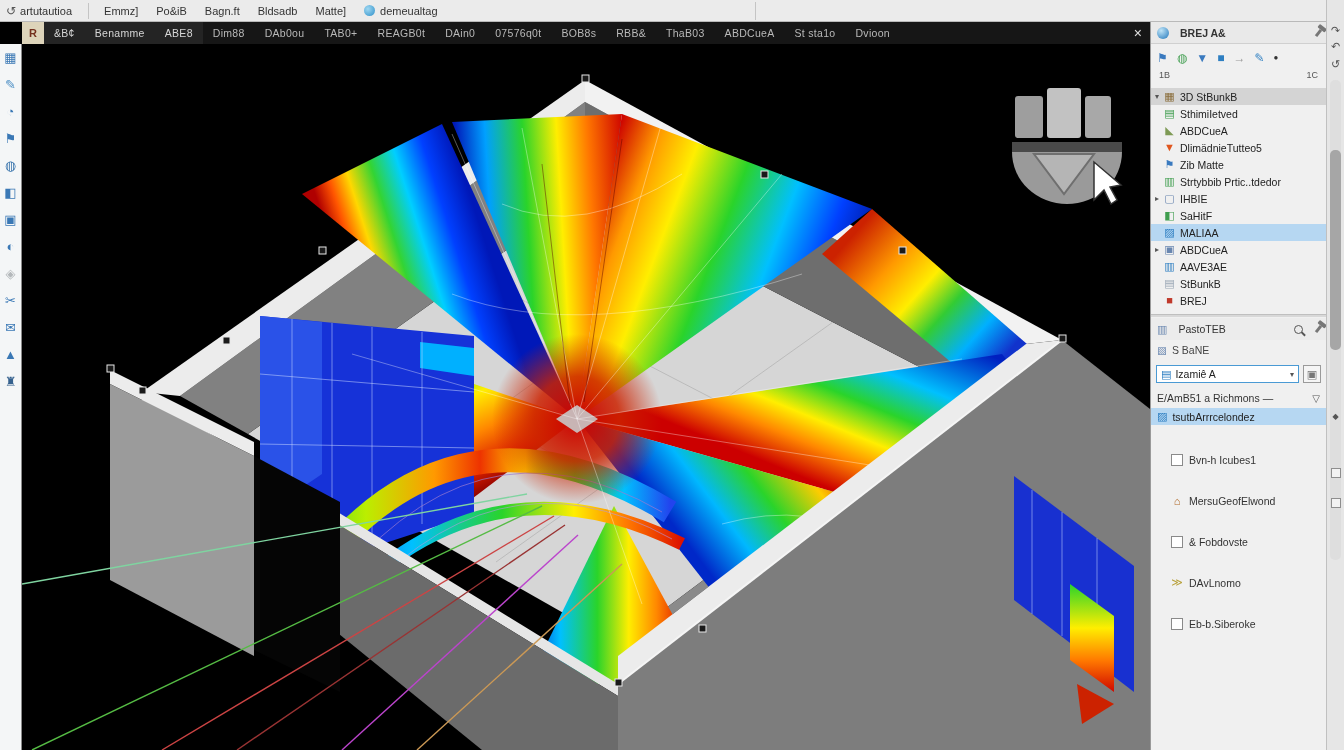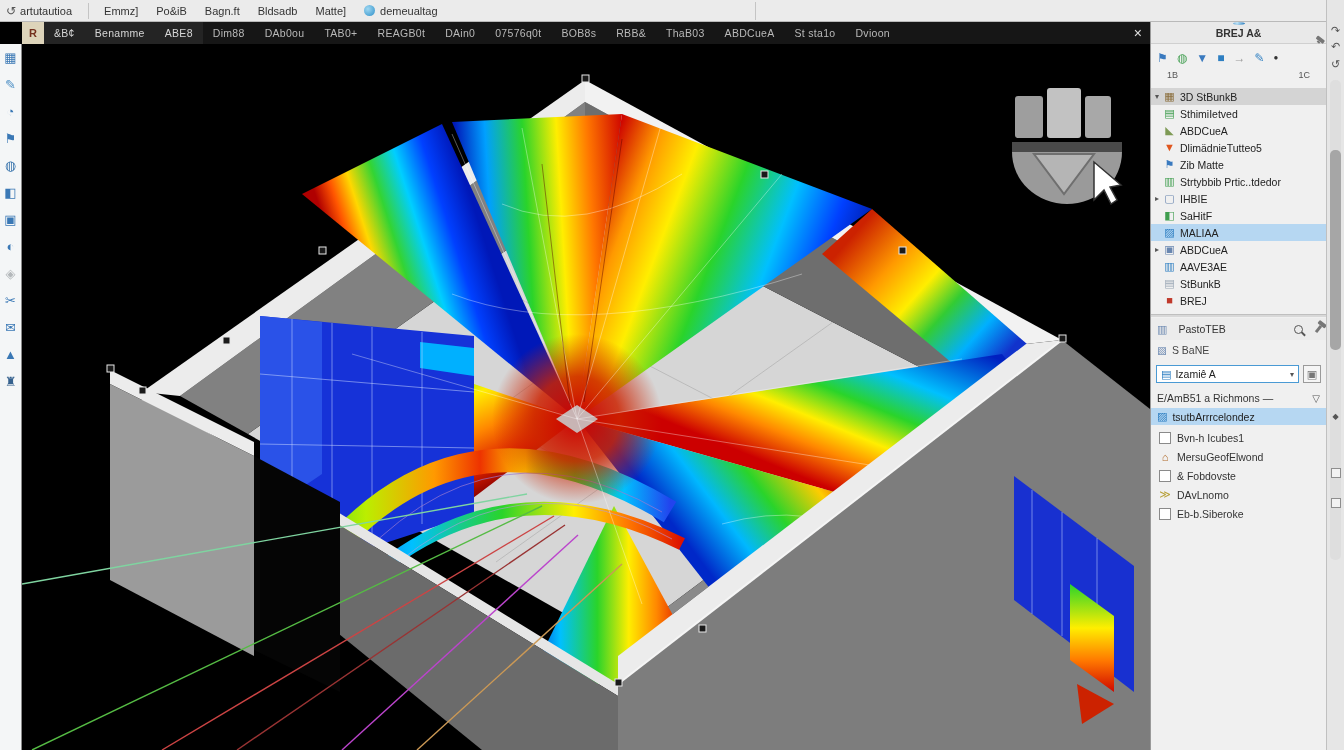--- a/index.html
+++ b/index.html
@@ -30,29 +30,29 @@
   .lt-icon:nth-child(9){color:#b4b8bb;}
   .lt-icon:nth-child(2){color:#4b8ec4;}
   .lt-icon:nth-child(5){color:#2f6da8;}
   .lt-icon:nth-child(13){color:#35618e;}
   
   .viewport{position:absolute;left:22px;top:44px;width:1128px;height:706px;background:#000;}
   
   .right-panel{position:absolute;left:1150px;top:22px;width:176px;height:728px;background:#f0f0f0;
                border-left:1px solid #9a9a9a;box-sizing:border-box;font-size:10.5px;color:#222;}
   .rp-header{position:absolute;left:0;top:0;width:100%;height:22px;background:#e9e9e9;border-bottom:1px solid #d0d0d0;
-             display:flex;align-items:center;gap:2px;padding:0 6px;box-sizing:border-box;flex-direction:column;}
+             display:flex;align-items:center;gap:11px;padding:0 6px;box-sizing:border-box;}
   .rp-sphere{width:12px;height:12px;border-radius:50%;background:radial-gradient(circle at 35% 30%,#bfe4f7,#2277bb);}
   .rp-title{font-weight:bold;color:#333;}
   .icon-pin{margin-left:auto;width:3px;height:8px;background:#777;position:relative;transform:rotate(38deg);}
   .icon-pin::before{content:"";position:absolute;top:-4px;left:-3px;width:9px;height:4px;background:#777;border-radius:1px;}
   .rp-toolbar{position:absolute;left:0;top:24px;width:100%;height:24px;display:flex;align-items:center;gap:9px;padding:0 6px;box-sizing:border-box;}
   .rp-tool{font-size:12px;line-height:18px;cursor:default;}
   .rp-mini{position:absolute;left:0;top:48px;width:100%;height:14px;display:flex;justify-content:space-between;
-           padding:0 16px;box-sizing:border-box;font-size:9px;color:#555;}
+           padding:0 8px;box-sizing:border-box;font-size:9px;color:#555;}
   .tree{position:absolute;left:0;top:66px;width:100%;}
   .tree-row{height:17px;display:flex;align-items:center;cursor:default;}
   .tree-row .arrow{width:12px;text-align:center;font-size:8px;color:#555;flex:none;}
   .tree-row .t-icon{width:13px;height:13px;font-size:11px;line-height:13px;text-align:center;flex:none;margin-right:4px;}
   .tree-row .t-label{white-space:nowrap;overflow:hidden;}
   .sel-gray{background:#d4d4d4;}
   .sel-blue{background:#b6d7f2;}
   .ic1{color:#8a6d3b}.ic2{color:#3f9d4e}.ic3{color:#7e9a55}.ic4{color:#e0561e}.ic5{color:#3a7abf}
   .ic6{color:#3f9d4e}.ic7{color:#6a87b0}.ic8{color:#3f9d4e}.ic9{color:#2e7fc2}.ic10{color:#6a87b0}
   .ic11{color:#2e7fc2}.ic12{color:#9aa7b5}.ic13{color:#c0392b}
@@ -72,21 +72,21 @@
   .combo .c-arrow{margin-left:auto;font-size:8px;color:#555;}
   .combo-side{width:18px;height:18px;border:1px solid #9a9a9a;background:#f5f5f5;display:flex;align-items:center;
               justify-content:center;font-size:11px;color:#777;box-sizing:border-box;}
   .rp-filterrow{position:absolute;left:0;top:368px;width:100%;height:16px;display:flex;align-items:center;
                 padding:0 6px;box-sizing:border-box;color:#333;}
   .rp-filterrow .funnel{margin-left:auto;font-size:10px;color:#555;}
   .rp-selrow{position:absolute;left:0;top:386px;width:100%;height:17px;display:flex;align-items:center;gap:5px;
              padding:0 6px;box-sizing:border-box;background:#b6d7f2;}
   .rp-selrow .s-icon{color:#2e7fc2;font-size:11px;}
   .rp-list{position:absolute;left:0;top:406px;width:100%;}
-  .rp-list-row{height:19px;display:flex;align-items:center;gap:6px;padding:0 8px;box-sizing:border-box;color:#333;}
+  .rp-list-row{height:19px;display:flex;align-items:center;gap:6px;padding:0 20px;box-sizing:border-box;color:#333;margin-top:22px;}
   .checkbox{width:10px;height:10px;border:1px solid #8a8a8a;background:#fff;flex:none;}
   .li-icon{width:12px;text-align:center;font-size:11px;flex:none;}
   .li-home{color:#b06a2a;} .li-arrows{color:#b8a13a;}
   
   .right-strip{position:absolute;left:1326px;top:0;width:18px;height:750px;background:#e6e6e6;border-left:1px solid #c0c0c0;box-sizing:border-box;}
   .rs-icon{position:absolute;left:0;width:17px;text-align:center;font-size:11px;color:#555;cursor:default;}
   .rs-track{position:absolute;left:3px;top:80px;width:11px;height:480px;background:#dedede;border-radius:5px;}
   .rs-thumb{position:absolute;left:3px;top:150px;width:11px;height:200px;background:#a6a6a6;border-radius:5px;cursor:default;}
   .rs-sq{position:absolute;left:4px;width:8px;height:8px;border:1px solid #8e8e8e;background:#f2f2f2;}
 </style>

